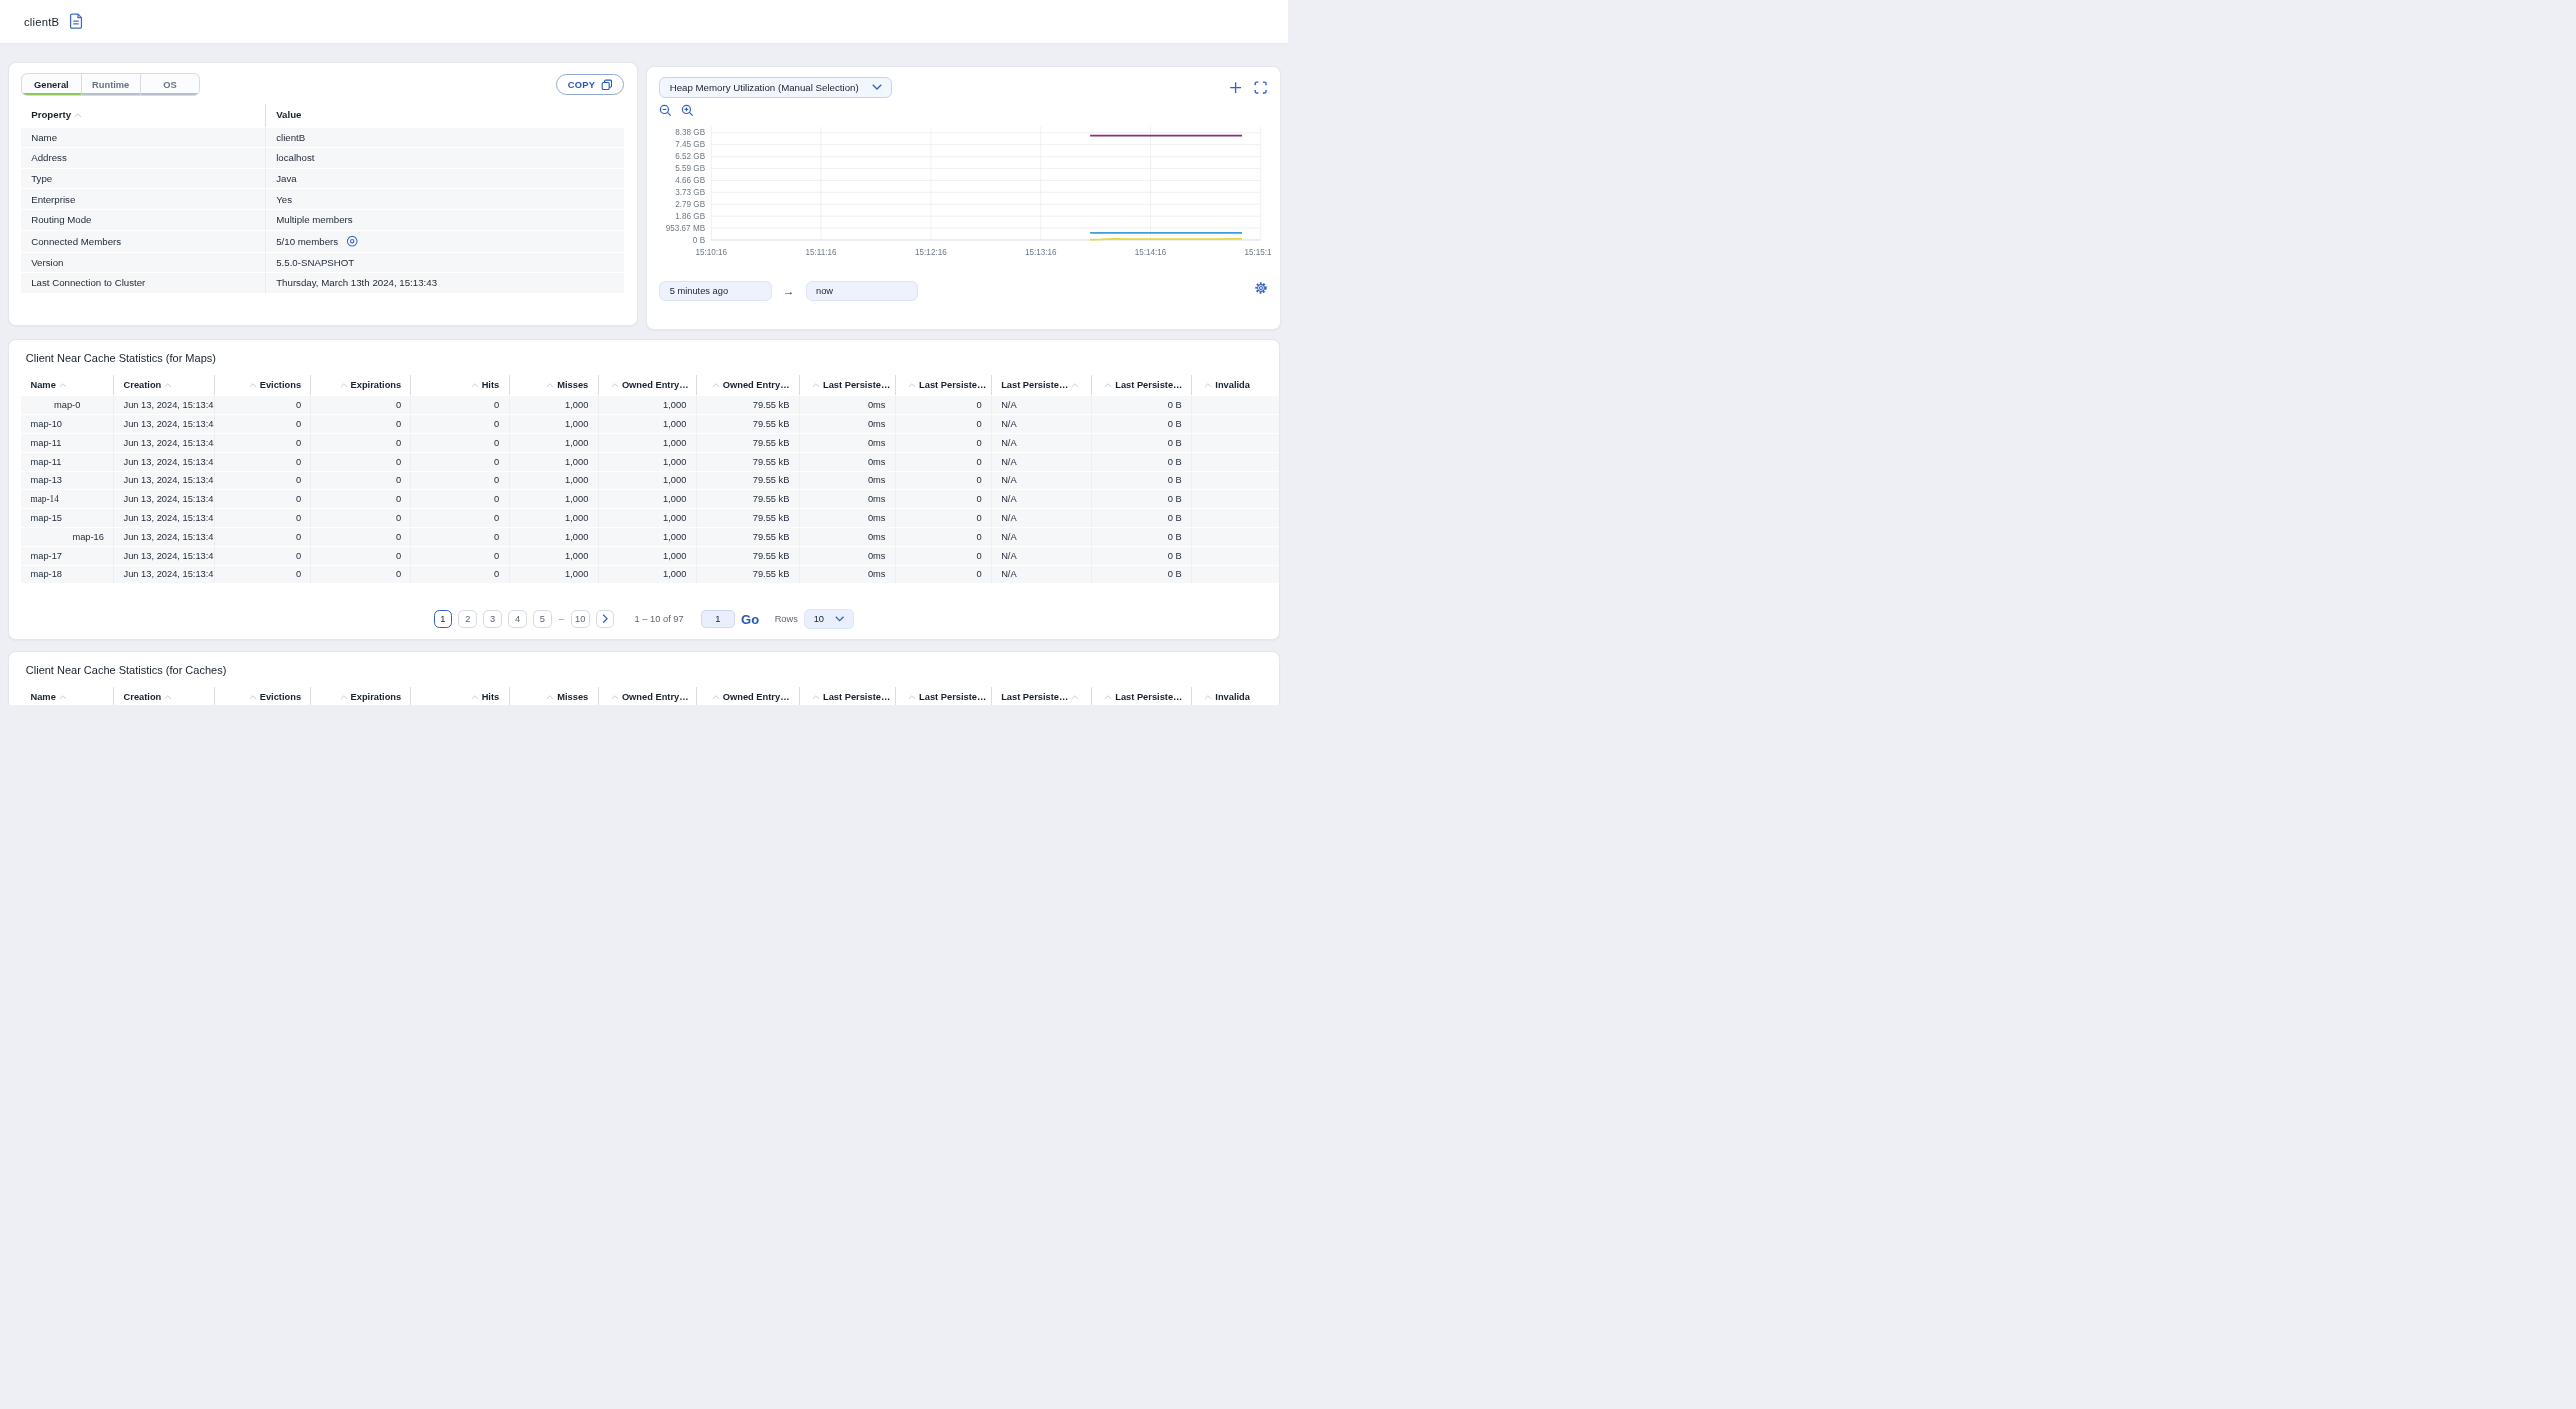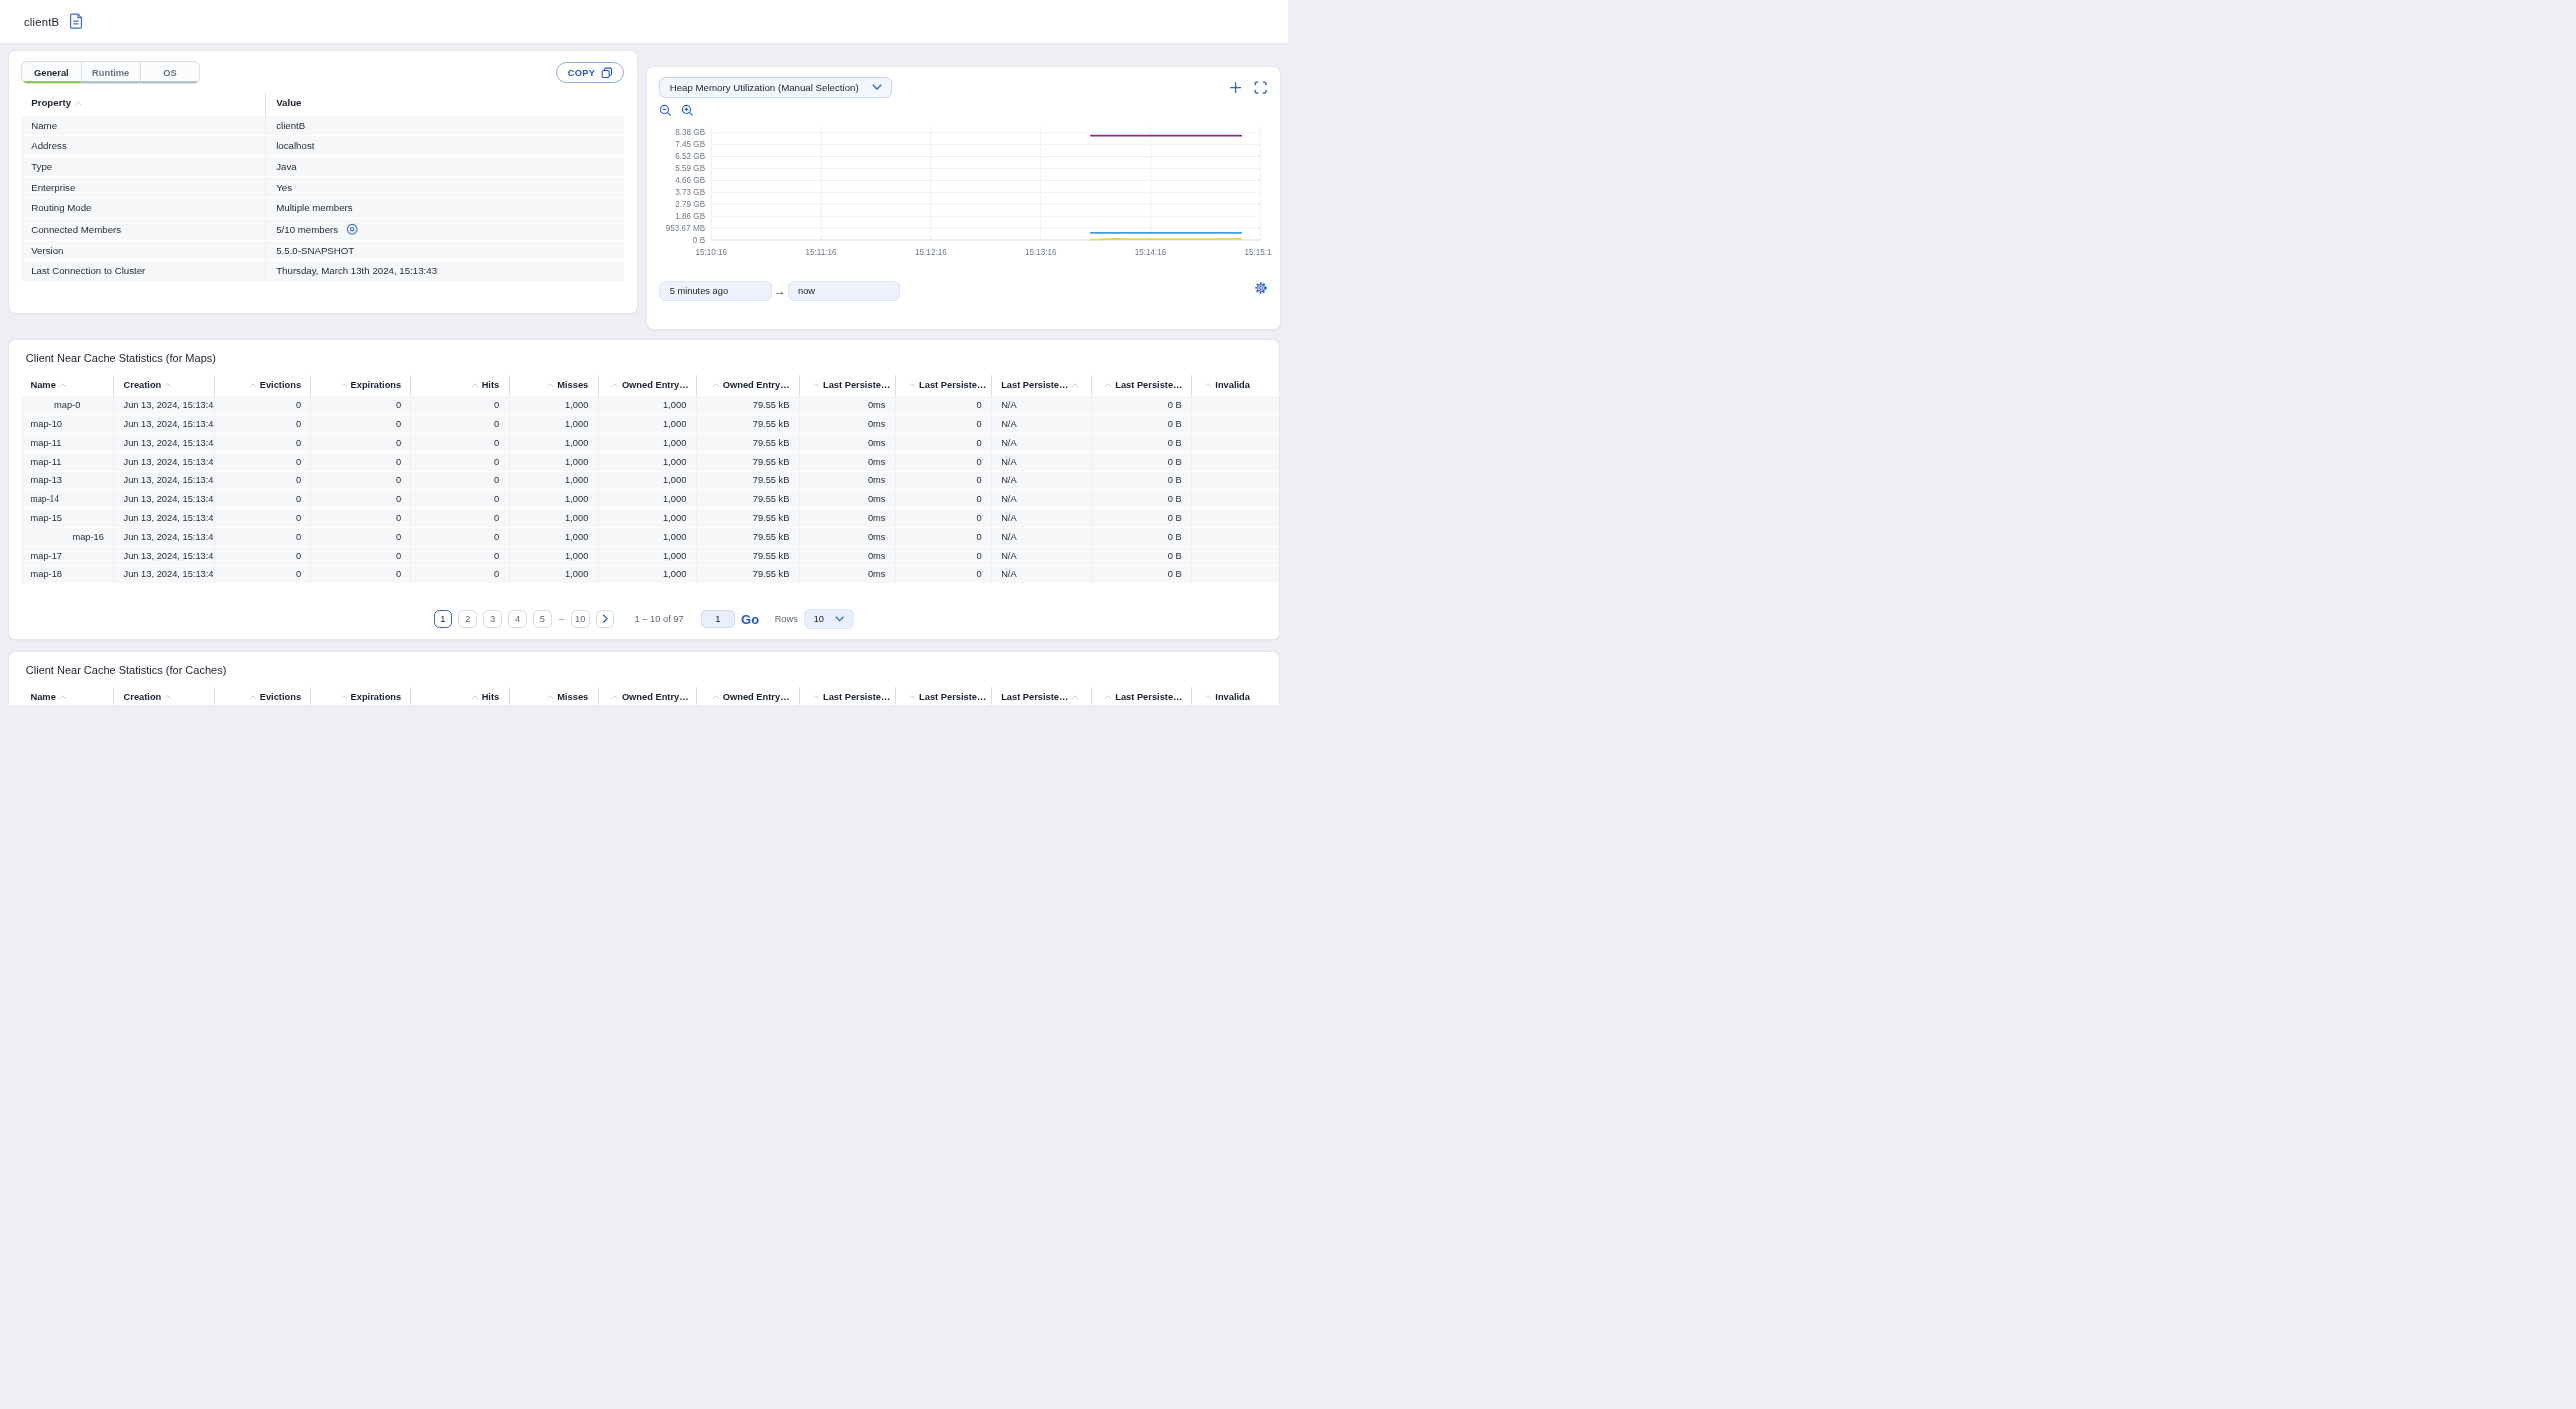--- a/index.html
+++ b/index.html
@@ -4,21 +4,21 @@
 <style>
   html,body{margin:0;padding:0}
   body{width:1288px;height:705px;position:relative;overflow:hidden;background:#edeff4;
        font-family:"Liberation Sans",sans-serif;color:#1d2733;-webkit-font-smoothing:antialiased}
   .topbar{position:absolute;left:0;top:0;right:0;height:44px;background:#fff;border-bottom:0.8px solid #e7eaef;
           display:flex;align-items:center;padding-left:24px;box-sizing:border-box}
   .topbar .title{font-size:11.3px;font-weight:500;color:#18222e;letter-spacing:0.2px}
   .topbar svg{margin-left:9.3px}
   .card{position:absolute;background:#fff;border:0.8px solid #e4e7ee;border-radius:7.8px;
         box-shadow:0 0.8px 1.6px rgba(16,24,40,.04);box-sizing:border-box}
-  .card-left{left:7.8px;top:50px;width:630px;height:264px}
+  .card-left{left:7.8px;top:62px;width:630px;height:264px}
   .card-right{left:646px;top:66px;width:635px;height:264px}
   .card-maps{left:7.8px;top:339px;width:1272px;height:301px}
   .card-caches{left:7.8px;top:651px;width:1272px;height:163px}
   
   .panel-head{display:flex;justify-content:space-between;align-items:center;padding:10px 12.4px 7px 12.4px}
   .tabs{display:flex;width:177px;height:21px;border:0.8px solid #d7dbe2;border-radius:6.2px;overflow:hidden;background:#fbfcfd}
   .tab{flex:1;position:relative;display:flex;align-items:center;justify-content:center;
        font-size:9.3px;font-weight:700;color:#68737f;cursor:pointer}
   .tab + .tab{border-left:0.8px solid #d7dbe2}
   .tab::after{content:"";position:absolute;left:0;right:0;bottom:0;height:2.3px;background:#b7c0ca}
@@ -36,21 +36,21 @@
   table.prop td .eye{vertical-align:-2.3px;margin-left:7.8px}
   
   .chart-head{display:flex;justify-content:space-between;align-items:center;padding:10px 12.4px 0 12.4px}
   .metric-select{width:233px;height:21px;border:0.8px solid #c8d4ef;background:#f2f6fd;border-radius:6.2px;
                  display:flex;align-items:center;justify-content:space-between;padding:0 9.3px;font-size:9.7px;
                  color:#18222e;box-sizing:border-box;cursor:pointer}
   .chart-actions{display:flex;gap:12.4px;align-items:center}
   .zoom-controls{display:flex;gap:8.6px;padding:6.2px 0 0 12.4px}
   #chart{margin:1.6px 3.1px 0 3.1px}
   .ytick,.xtick{font-size:10.5px;fill:#6e7884;font-family:"Liberation Sans",sans-serif}
-  .time-range{display:flex;align-items:center;gap:2px;padding:7px 12.4px 0 12.4px;position:relative}
+  .time-range{display:flex;align-items:center;gap:11px;padding:7px 12.4px 0 12.4px;position:relative}
   .time-input{width:92px;height:18px;background:#eef2fc;border:0.8px solid #dde4f5;border-radius:6.2px;
               display:flex;align-items:center;padding:0 9.3px;font-size:9.3px;color:#18222e;cursor:text}
   .time-arrow{font-size:11.7px;color:#1d2733}
   .gear-wrap{position:absolute;right:12.4px;top:7px}
   
   .section-title{padding:12.4px 0 0 17px;font-size:11px;font-weight:500;color:#18222e}
   .stat-wrap{margin:9.3px 0 0 12.4px;overflow:hidden}
   table.stat{border-collapse:separate;border-spacing:0 1.6px;font-size:9.3px;table-layout:fixed}
   table.stat th{font-weight:700;color:#18222e;padding:5.4px 9.3px;white-space:nowrap;overflow:hidden;box-sizing:border-box}
   table.stat th:not(:last-child){border-right:0.8px solid #d9dde2}

